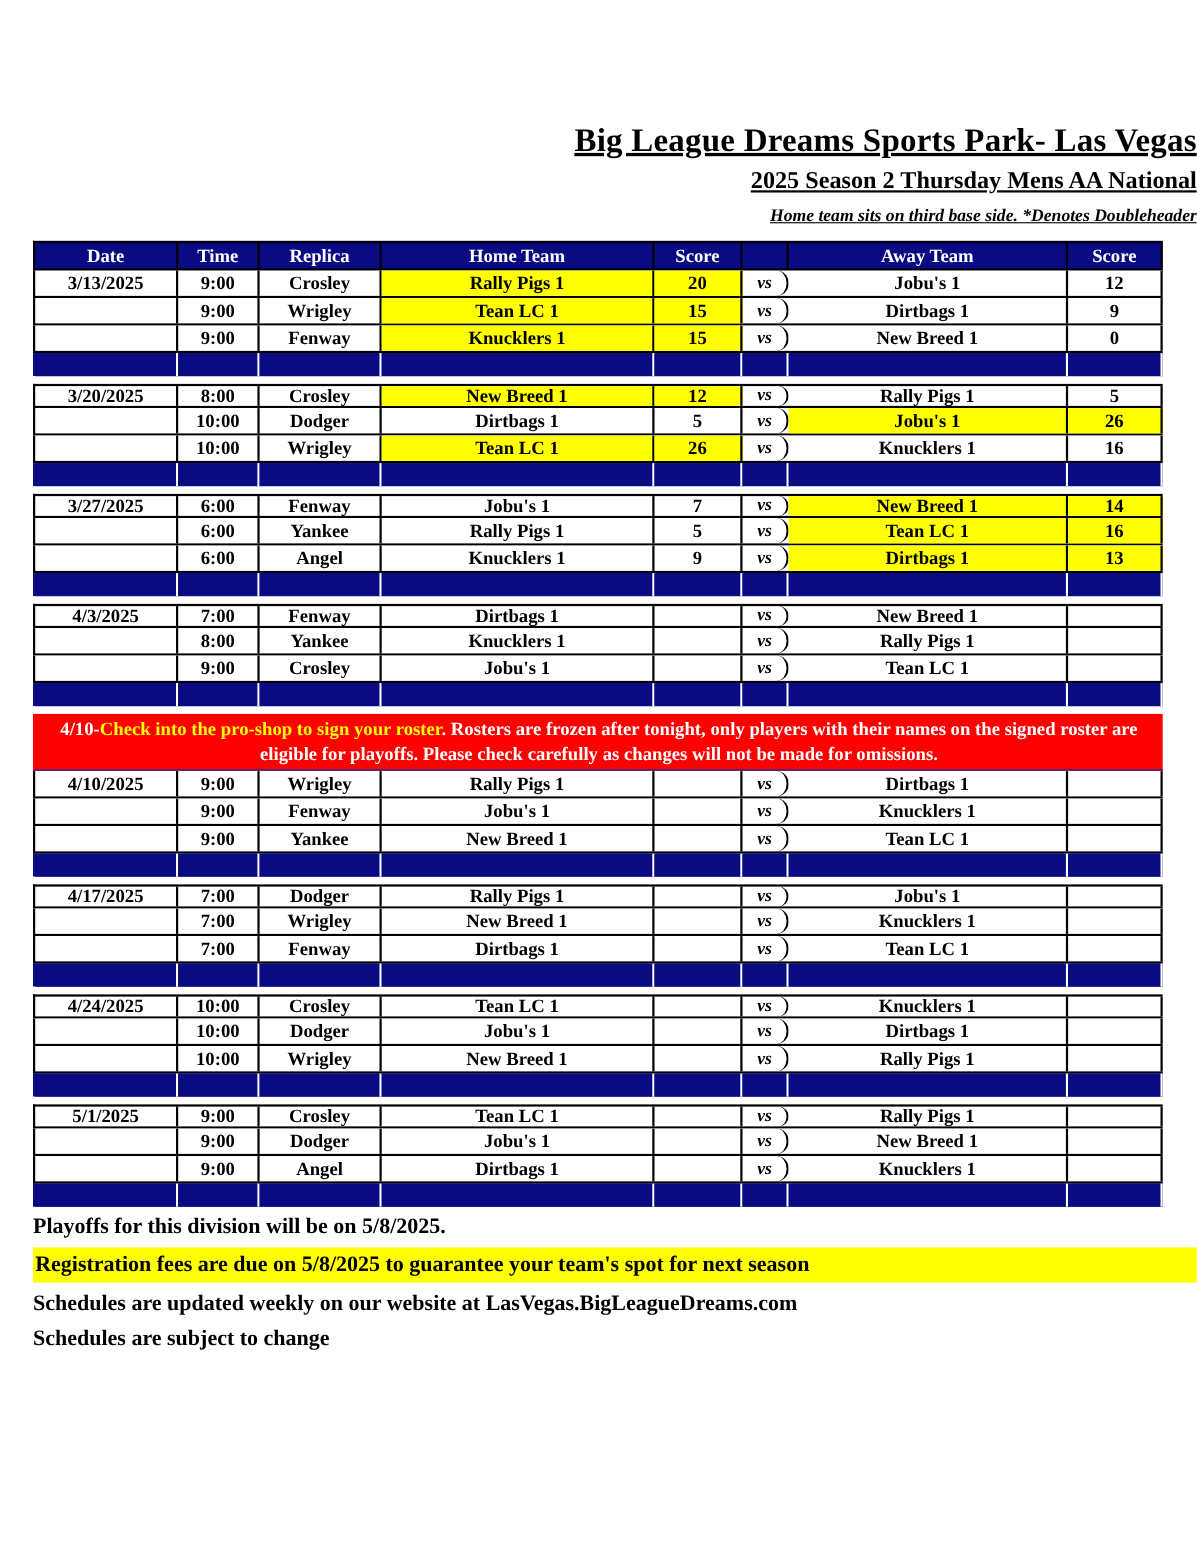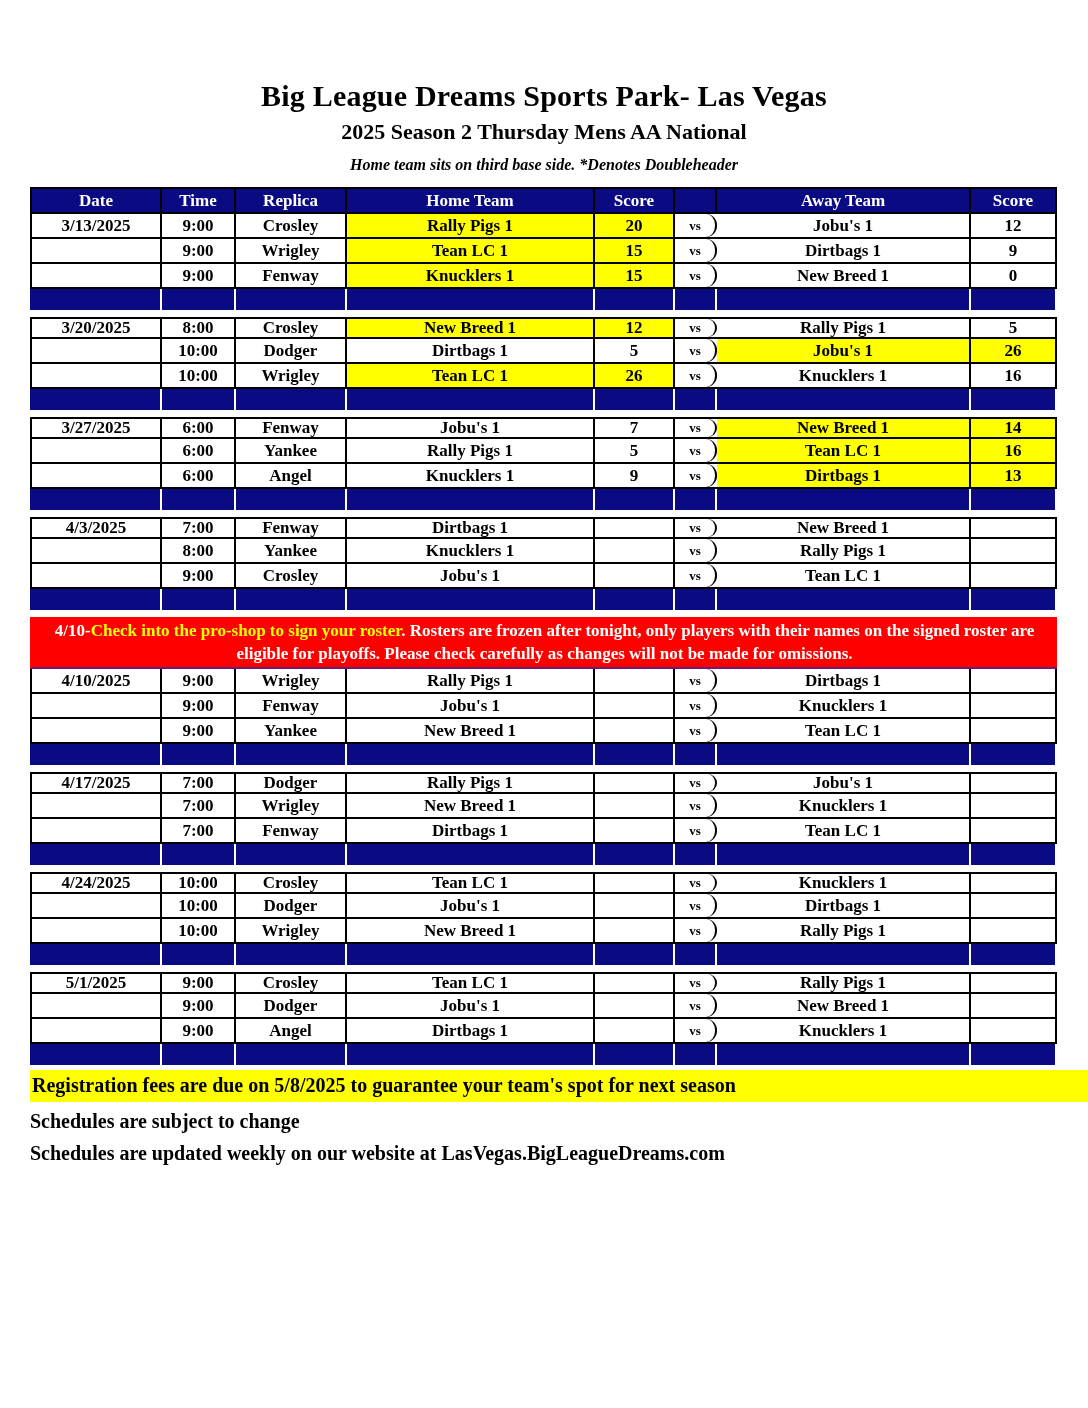--- a/index.html
+++ b/index.html
@@ -9,41 +9,41 @@
     --ink:#000000;
     --paper:#ffffff;
   }
   *{margin:0;padding:0;}
   html,body{background:var(--paper);}
   body{
     width:1088px;height:1408px;position:relative;
     font-family:"Liberation Serif","DejaVu Serif",serif;
     color:var(--ink);
   }
-  .hdr{text-align:center;padding-top:79px;font-weight:bold;}
+  .hdr{text-align:right;padding-top:111px;font-weight:bold;text-decoration:underline;}
   .hdr h1{font-size:30px;line-height:34px;margin-bottom:7px;letter-spacing:.2px;}
   .hdr h2{font-size:22px;line-height:24px;margin-bottom:12px;}
   .hdr .note{font-size:16px;font-style:italic;font-weight:bold;margin-bottom:13px;}
 
   .table{width:1027px;margin-left:30px;font-weight:bold;}
   .trow{
     display:grid;
     grid-template-columns:130px 74px 111px 248px 80px 42px 254px 86px;
     box-sizing:border-box;height:25px;
     border-left:2px solid #000;border-bottom:2px solid #000;
     background:var(--paper);
   }
   .trow.bt{border-top:2px solid #000;height:22px;}
   .trow.head{border-top:2px solid #000;height:27px;background:var(--navy);color:#fff;text-align:center;}
   .cell{
     box-sizing:border-box;border-right:2px solid #000;
     display:flex;align-items:center;justify-content:center;
     font-size:17px;white-space:nowrap;overflow:hidden;
   }
-  .cell.vs{font-size:13px;border-radius:11px;}
+  .cell.vs{font-style:italic;font-size:16px;border-radius:11px;}
   .cell.hl{background:var(--yellow);}
   .trow.spacer{
     border-left:2px solid transparent;border-bottom:none;
     height:21px;background:var(--navy);
   }
   .trow.spacer .cell{border-right:2px solid #fff;background:var(--navy);}
   .gaprow{height:7px;background:var(--paper);}
   .notice{
     box-sizing:border-box;width:1027px;
     border-left:2px solid transparent;border-bottom:2px solid #701a75;
@@ -404,16 +404,17 @@
       <div class="cell"></div>
       <div class="cell"></div>
       <div class="cell"></div>
       <div class="cell"></div>
       <div class="cell"></div>
       <div class="cell"></div>
     </div>
   </div>
 
 <div class="footer">
+  <div class="fline">Playoffs for this division will be on 5/8/2025.</div>
   <div class="fline f-yellow">Registration fees are due on 5/8/2025 to guarantee your team's spot for next season</div>
+  <div class="fline">Schedules are updated weekly on our website at LasVegas.BigLeagueDreams.com</div>
   <div class="fline">Schedules are subject to change</div>
-  <div class="fline">Schedules are updated weekly on our website at LasVegas.BigLeagueDreams.com</div>
 </div>
 
 </body></html>

